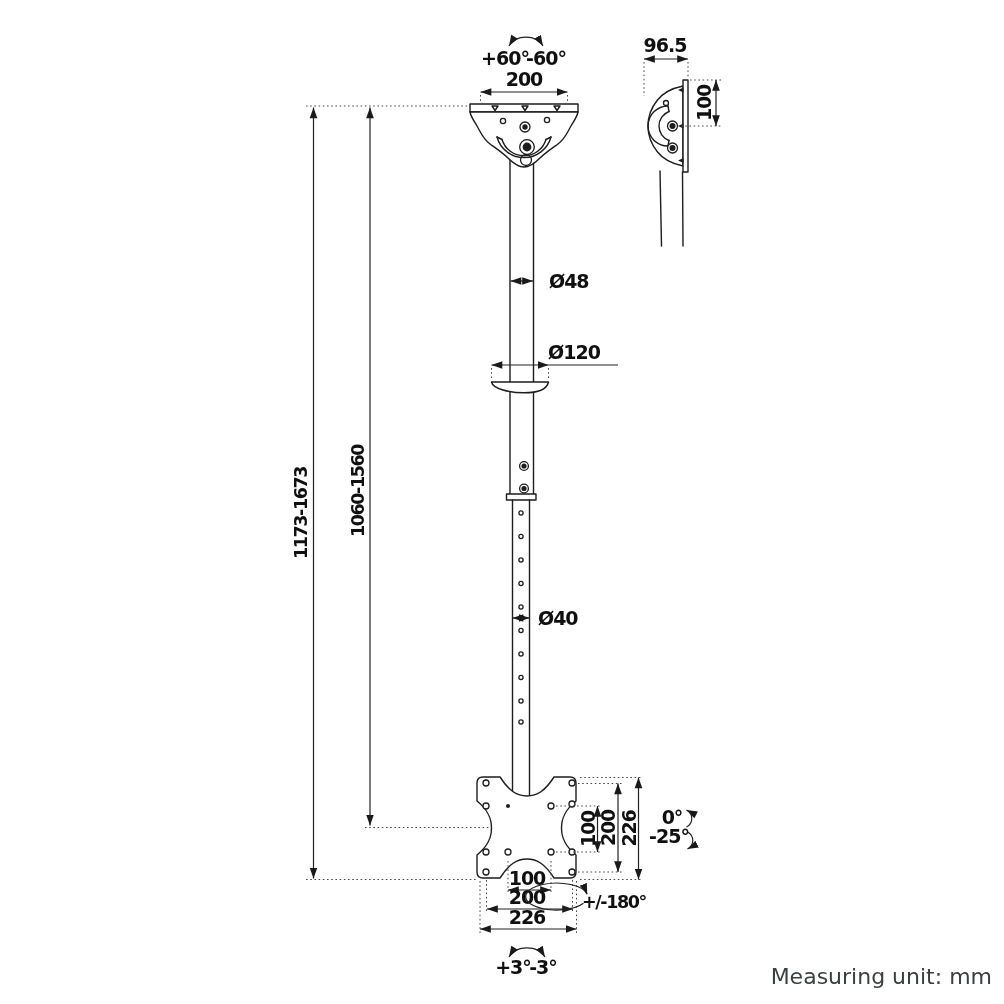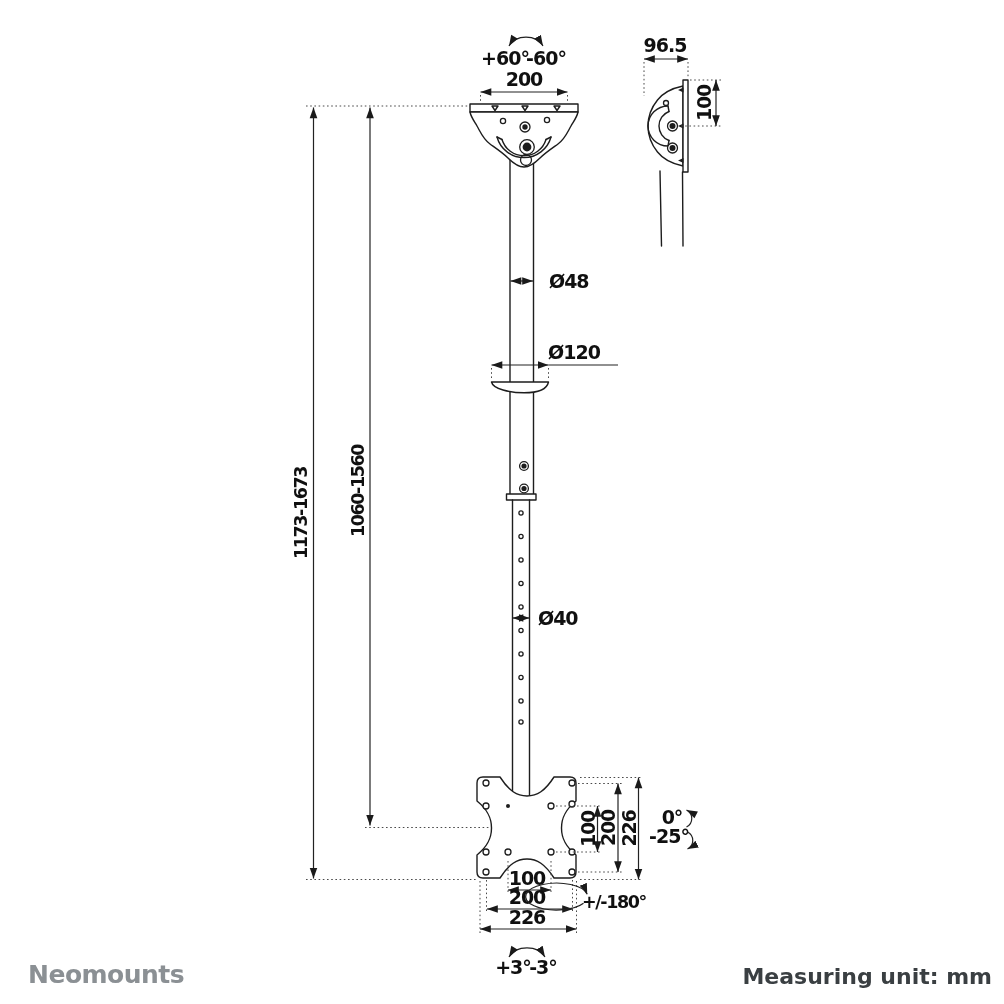--- a/index.html
+++ b/index.html
@@ -9,21 +9,21 @@
   .ln{fill:none;stroke:#1d1d1d;stroke-width:1.4;stroke-linecap:round;stroke-linejoin:round;}
   .lnf{fill:#ffffff;stroke:#1d1d1d;stroke-width:1.4;stroke-linejoin:round;}
   .hole{fill:#ffffff;stroke:#1d1d1d;stroke-width:1.3;}
   .bolt{fill:#1d1d1d;stroke:none;}
   .dim{fill:none;stroke:#222;stroke-width:1.2;}
   .dot{fill:none;stroke:#4a4a4a;stroke-width:1;stroke-dasharray:1.6 2.6;}
   .dim-t{font-family:"DejaVu Sans",sans-serif;font-weight:bold;font-size:19px;fill:#101010;letter-spacing:-1px;}
   .dim-t.sm{font-size:17.5px;letter-spacing:-1.4px;}
   .dim-t.rot{letter-spacing:-1.2px;}
   #brand{position:absolute;left:28px;top:960px;font-size:25px;font-weight:bold;color:#8b9094;letter-spacing:-0.5px;}
-  #unit{position:absolute;right:12px;top:964px;font-size:22px;font-weight:bold;color:#3a3f42;}
+  #unit{position:absolute;right:12px;top:964px;font-size:22px;font-weight:normal;color:#3a3f42;}
 </style>
 </head>
 <body>
 
 <div id="canvas">
 <svg width="1004" height="1004" viewBox="0 0 1004 1004">
   <defs>
     <marker id="ae" markerWidth="11" markerHeight="9" refX="9" refY="4" orient="auto">
       <path d="M0,0.8 L9,4 L0,7.2 Z" fill="#1a1a1a"></path>
     </marker>
@@ -212,15 +212,14 @@
 
     <path class="dim" d="M583.5,903.3 A31,13.5 0 1,1 587.2,894.3" marker-end="url(#ae)"></path>
     <text class="dim-t sm" x="614" y="908" text-anchor="middle">+/-180°</text>
 
     <path class="dim" d="M509,957 A20,16 0 0,1 545,957" marker-start="url(#as)" marker-end="url(#ae)"></path>
     <text class="dim-t" x="513" y="974" text-anchor="middle">+3°</text>
     <text class="dim-t" x="543" y="974" text-anchor="middle">-3°</text>
   </g>
 </svg>
 
-<div id="brand">Neomounts</div>
 <div id="unit">Measuring unit: mm</div>
 </div>
 
 </body></html>

